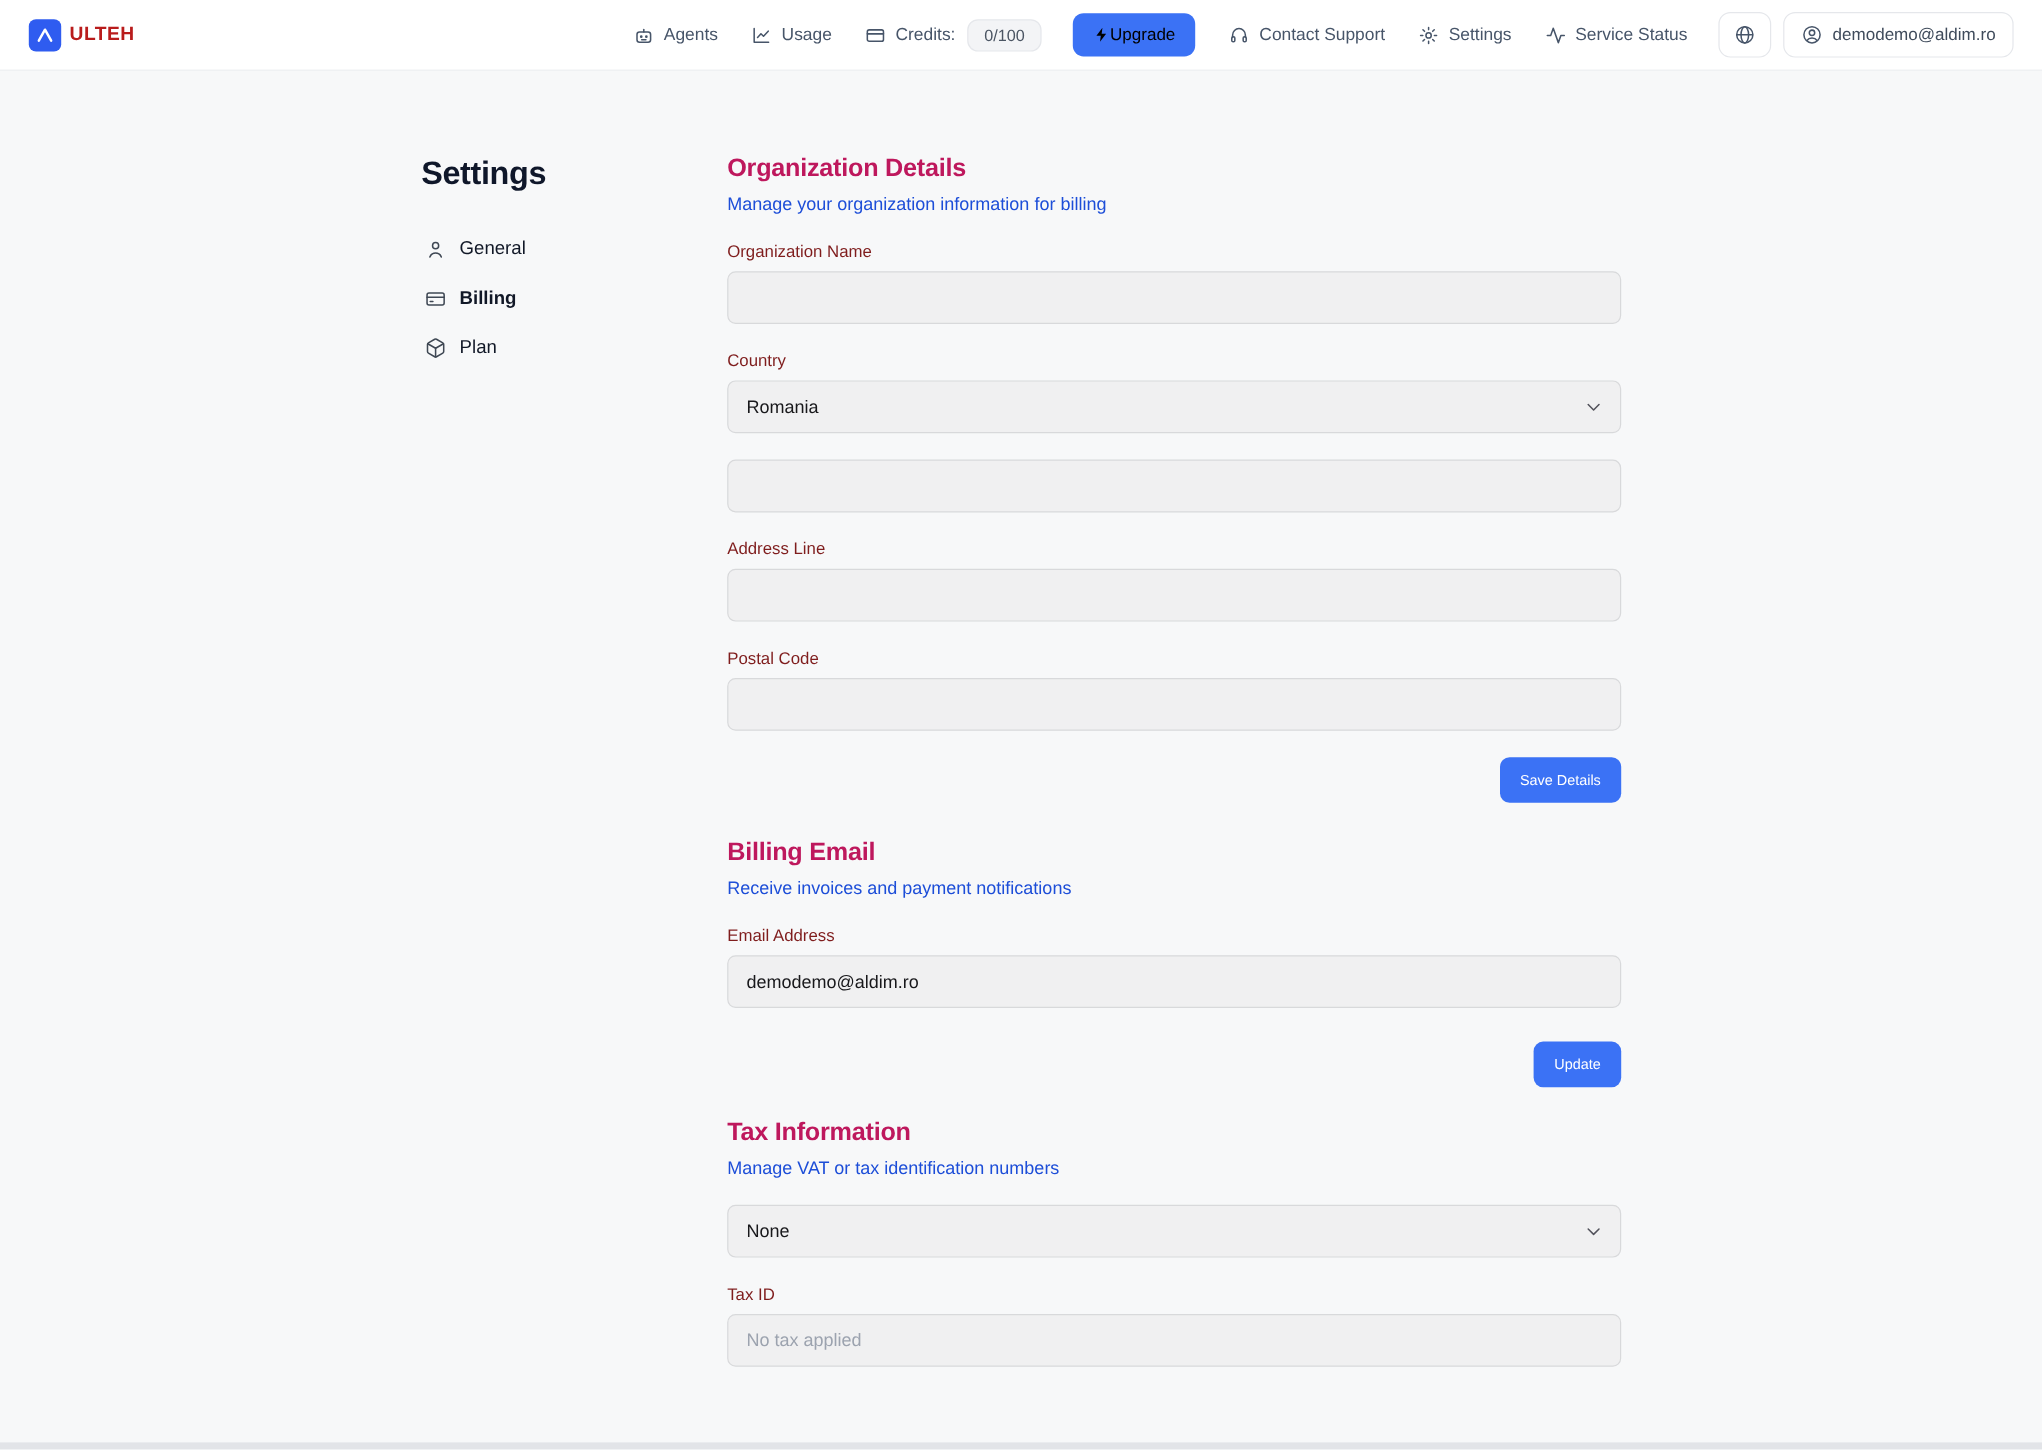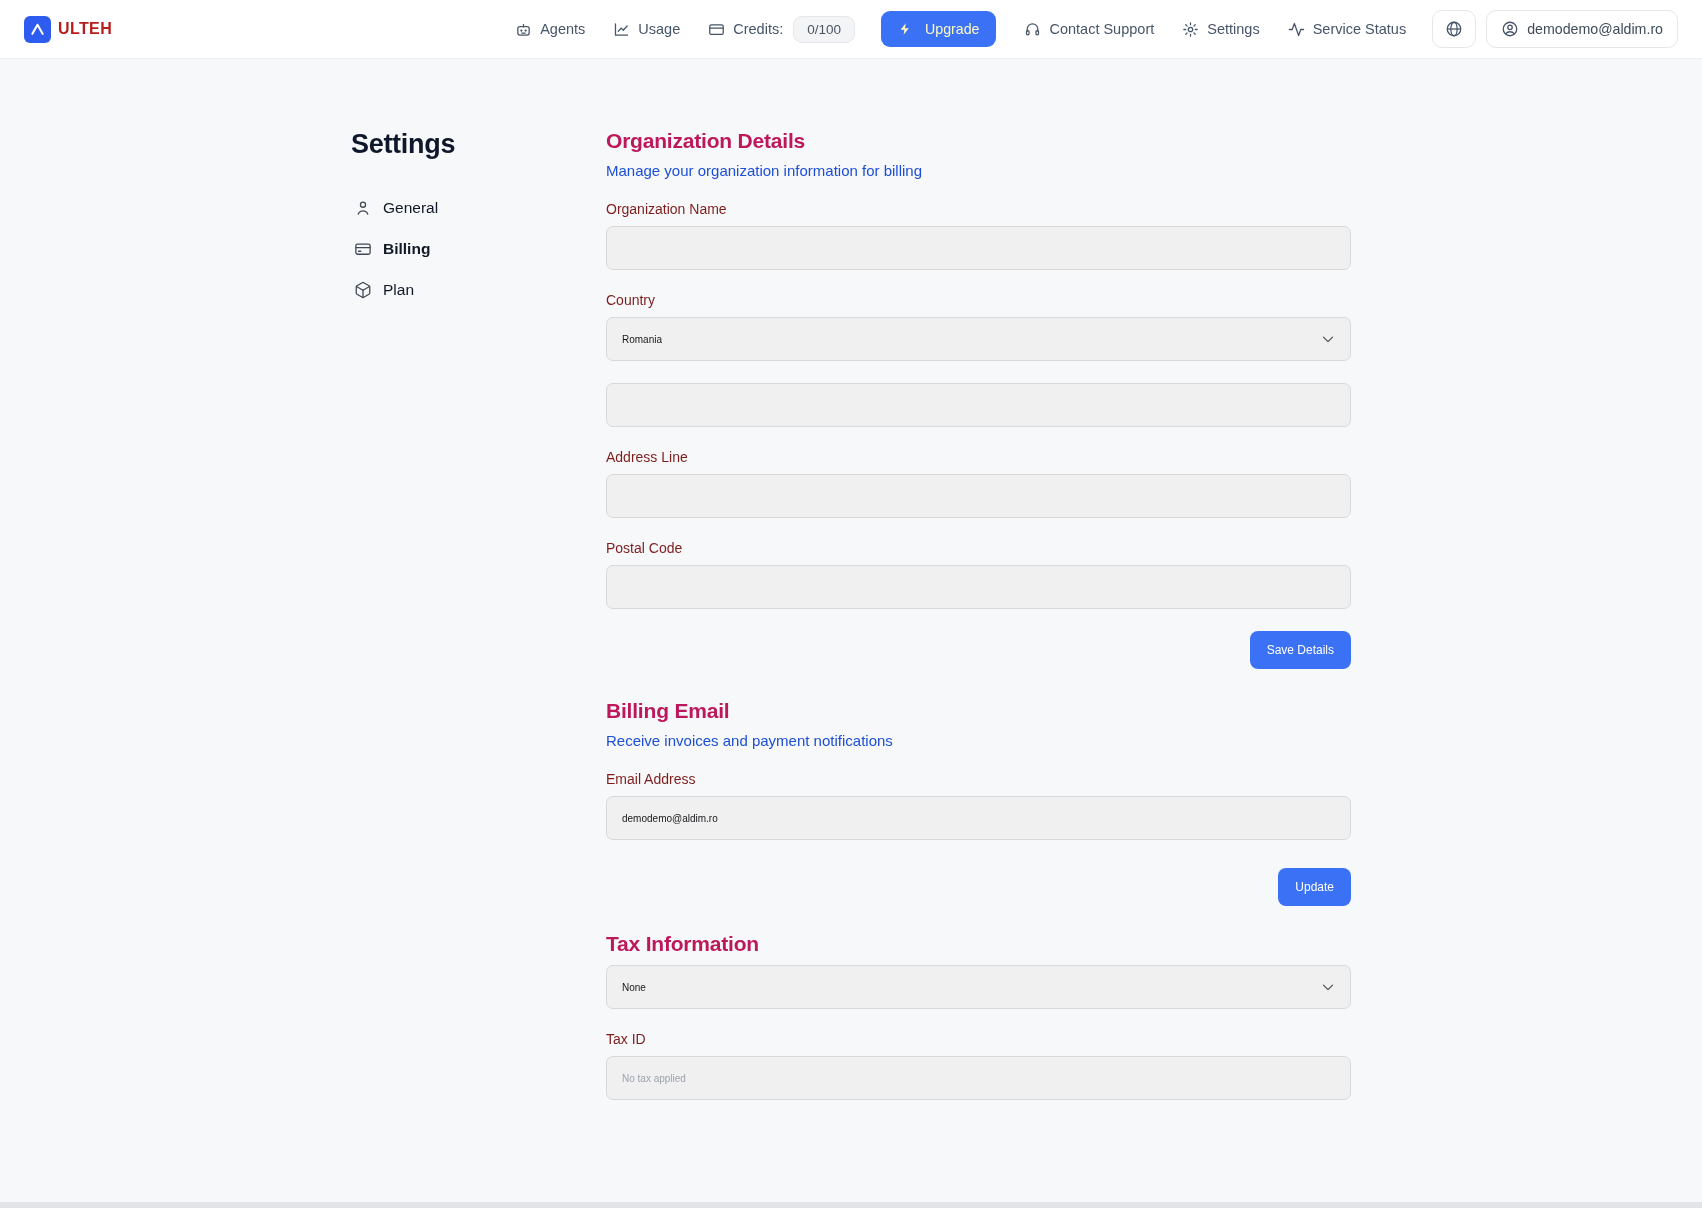--- a/index.html
+++ b/index.html
@@ -27,22 +27,22 @@
   .nav-link {
     display:flex; align-items:center; gap:8px; color:#475569; font-size:14.5px;
     margin-left:28px; cursor:pointer; white-space:nowrap;
   }
   .nav-link svg { width:17px; height:17px; }
   .credits-badge {
     background:#f3f4f6; border:1px solid #e5e7eb; color:#4b5563;
     font-size:13.5px; padding:5px 13px; border-radius:9px; margin-left:2px;
   }
   .btn-upgrade {
-    display:flex; align-items:center; gap:13px; margin-left:26px;
-    background:#3b72f5; color:#fef9c3; border:none; border-radius:9px;
+    display:flex; align-items:center; gap:0; margin-left:26px;
+    background:#3b72f5; color:#000000; border:none; border-radius:9px;
     height:36px; padding:0 17px; font-size:14.2px; font-weight:500;
     font-family:inherit; cursor:pointer;text-align:right;
   }
   .btn-upgrade svg { width:14px; height:14px; }
   .icon-pill {
     width:44px; height:38px; margin-left:26px; background:#fff;
     border:1px solid #e5e7eb; border-radius:10px;
     display:flex; align-items:center; justify-content:center; cursor:pointer;
     color:#475569;
   }
@@ -75,21 +75,21 @@
     letter-spacing:-.2px;
   }
   .section-sub { margin:0 0 22px 0; font-size:15px; color:#1d4ed8; }
   .field { margin-bottom:22px; }
   .field label {
     display:block; font-size:14px; font-weight:500; color:#7f1d1d;
     margin-bottom:9px;
   }
   .control {
     width:100%; height:44px; background:#f0f0f1; border:1px solid #d8d9db;
-    border-radius:7px; font-size:10px; color:#18181b; font-family:inherit;
+    border-radius:7px; font-size:15px; color:#18181b; font-family:inherit;
   }
   input.control { padding:0 15px; outline:none; }
   input.control::placeholder { color:#9ca3af; }
   input.control:disabled { background:#f0f0f1; color:#18181b; }
   .select-box { position:relative; display:flex; align-items:center; padding:0 15px; cursor:pointer; }
   .select-box .chev { position:absolute; right:13px; display:flex; color:#52525b; }
   .select-box .chev svg { width:18px; height:18px; }
   .row-end { display:flex; justify-content:flex-end; margin-top:4px; }
   .btn-primary {
     background:#3b72f5; color:#fff; border:none; border-radius:8px;
@@ -256,20 +256,21 @@
         <label>Email Address</label>
         <input class="control" type="text" value="demodemo@aldim.ro" style="">
       </div>
       <div class="row-end" style="margin-top:28px;">
         <button class="btn-primary">Update</button>
       </div>
     </section>
 
     <section class="section tax">
       <h2 class="section-title">Tax Information</h2>
+      <p class="section-sub">Manage VAT or tax identification numbers</p>
       <div class="field">
         <div class="control select-box">
           <span class="sel-value">None</span>
           <span class="chev">
             <svg viewBox="0 0 24 24" fill="none" stroke="currentColor" stroke-width="1.7" stroke-linecap="round" stroke-linejoin="round">
                 <path d="m6 9.5 6 6 6-6"></path>
               </svg>
           </span>
         </div>
       </div>

